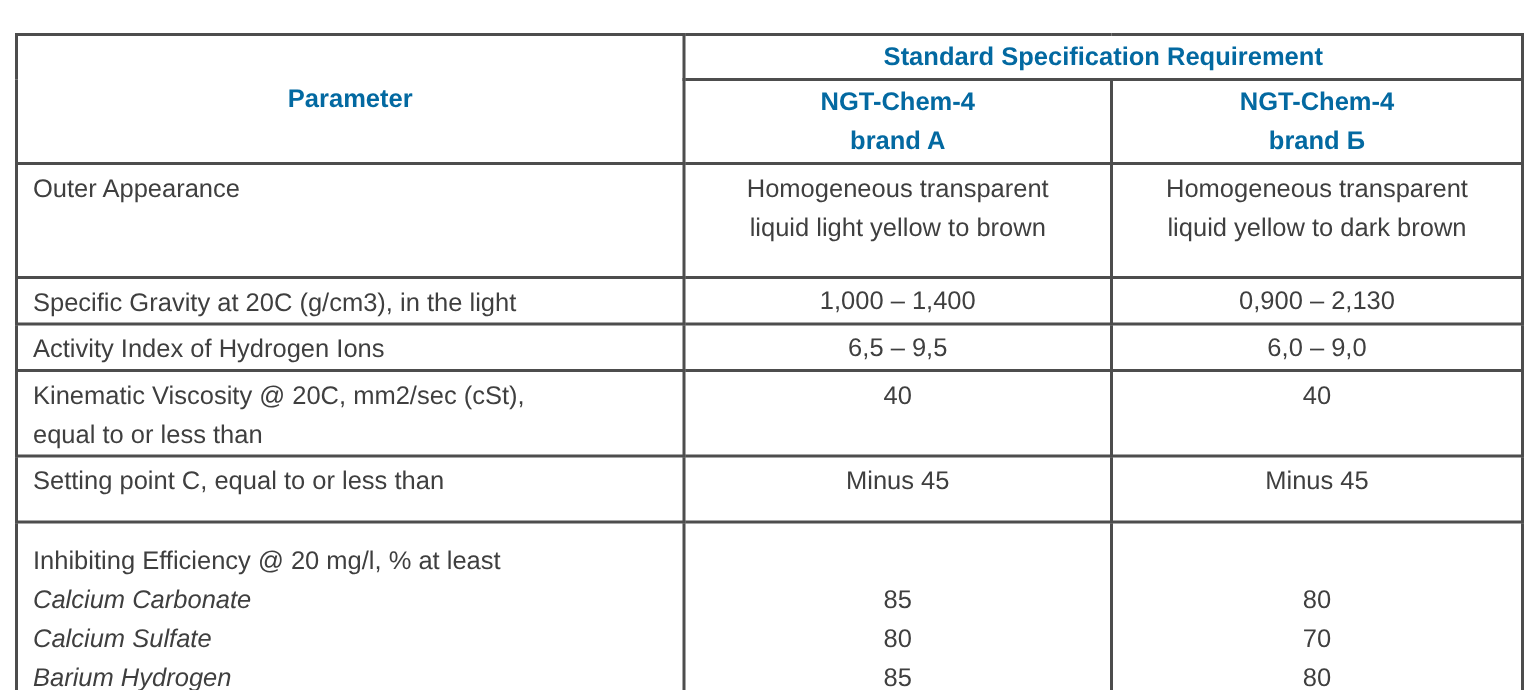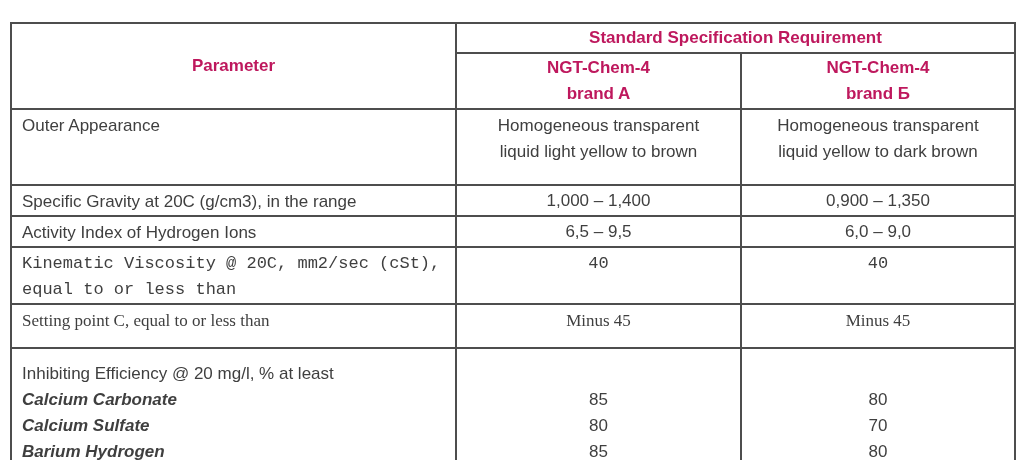--- a/index.html
+++ b/index.html
@@ -29,52 +29,52 @@
     border: 2px solid #4d4d4d;
     font-size: 17px;
     font-weight: normal;
     padding: 0;
     line-height: 26px;
     box-sizing: border-box;
   }
   
   .spec-table th {
     font-weight: 600;
-    color: #be185d;
+    color: #0369a1;
     text-align: center;
     vertical-align: middle;
   }
   tr.h-top { height: 30px; }
   tr.h-brands { height: 56px; margin-top: 15px; }
   
   tr.r-outer      { height: 76px; }
   tr.r-gravity    { height: 29px; }
   tr.r-activity   { height: 28px; }
-  tr.r-viscosity  { height: 52px; font-family: Liberation Mono, monospace; }
-  tr.r-setting    { height: 44px; font-family: Liberation Serif, serif; }
+  tr.r-viscosity  { height: 52px; }
+  tr.r-setting    { height: 44px; }
   tr.r-inhibiting { height: 114px; }
 
   td.param {
     text-align: left;
     vertical-align: top;
     padding: 3px 8px 0 10px;
   }
   td.value {
     text-align: center;
     vertical-align: top;
     padding-top: 3px;
     margin-left: 28px;
   }
   td.value.vmid {
     vertical-align: middle;
     padding-top: 0;
   }
   .multi { white-space: pre-line; }
   .line { height: 26px; line-height: 26px; }
-  .italic-line { font-style: italic; font-weight: bold; }
+  .italic-line { font-style: italic; }
   td.param.inh-pad, td.value.inh-pad { padding-top: 12px; }
 </style>
 </head>
 <body>
 
 <div class="table-wrap">
   <table class="spec-table">
     <colgroup>
       <col style="width:445px">
       <col style="width:285px">
@@ -94,23 +94,23 @@
     </thead>
     <tbody>
       <tr class="r-outer">
         <td class="param">Outer Appearance</td>
         <td class="value multi">Homogeneous transparent
 liquid light yellow to brown</td>
         <td class="value multi">Homogeneous transparent
 liquid yellow to dark brown</td>
       </tr>
       <tr class="r-gravity">
-        <td class="param">Specific Gravity at 20C (g/cm3), in the range</td>
+        <td class="param">Specific Gravity at 20C (g/cm3), in the light</td>
         <td class="value vmid">1,000 – 1,400</td>
-        <td class="value vmid">0,900 – 1,350</td>
+        <td class="value vmid">0,900 – 2,130</td>
       </tr>
       <tr class="r-activity">
         <td class="param">Activity Index of Hydrogen Ions</td>
         <td class="value vmid">6,5 – 9,5</td>
         <td class="value vmid">6,0 – 9,0</td>
       </tr>
       <tr class="r-viscosity">
         <td class="param multi">Kinematic Viscosity @ 20C, mm2/sec (cSt),
 equal to or less than</td>
         <td class="value">40</td>

